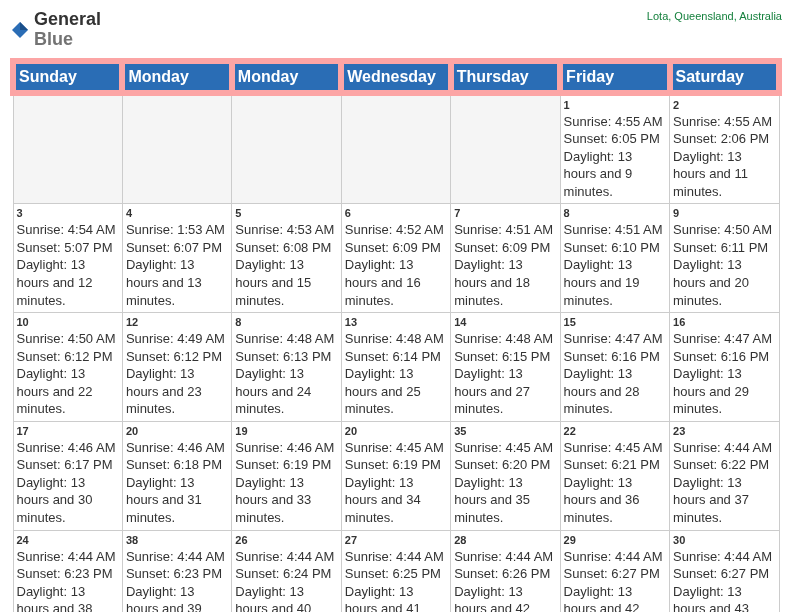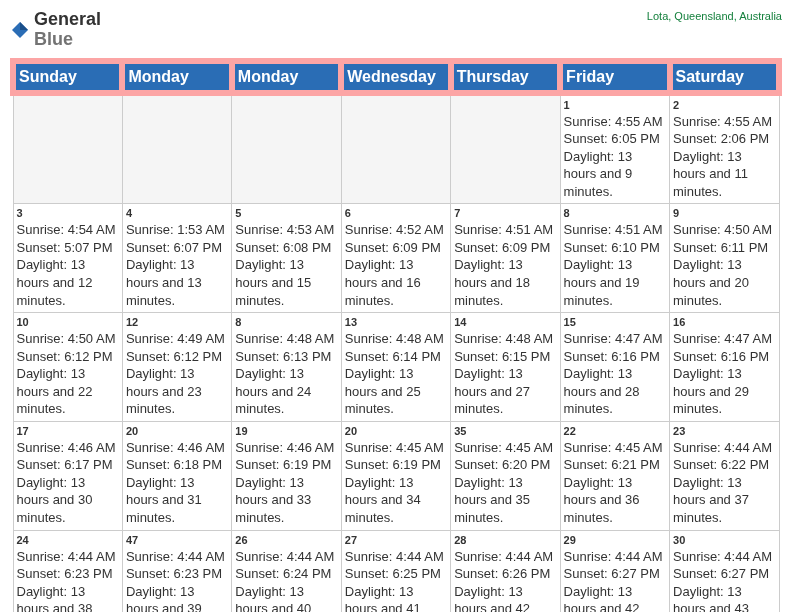--- a/index.html
+++ b/index.html
@@ -305,21 +305,21 @@
         </tr>
         <tr>
           <td>
             <span class="day-num">24</span>
             <div class="day-info">Sunrise: 4:44 AM
 Sunset: 6:23 PM
 Daylight: 13 hours
 and 38 minutes.</div>
           </td>
           <td>
-            <span class="day-num">47</span>
+            <span class="day-num">38</span>
             <div class="day-info">Sunrise: 4:44 AM
 Sunset: 6:23 PM
 Daylight: 13 hours
 and 39 minutes.</div>
           </td>
           <td>
             <span class="day-num">26</span>
             <div class="day-info">Sunrise: 4:44 AM
 Sunset: 6:24 PM
 Daylight: 13 hours

